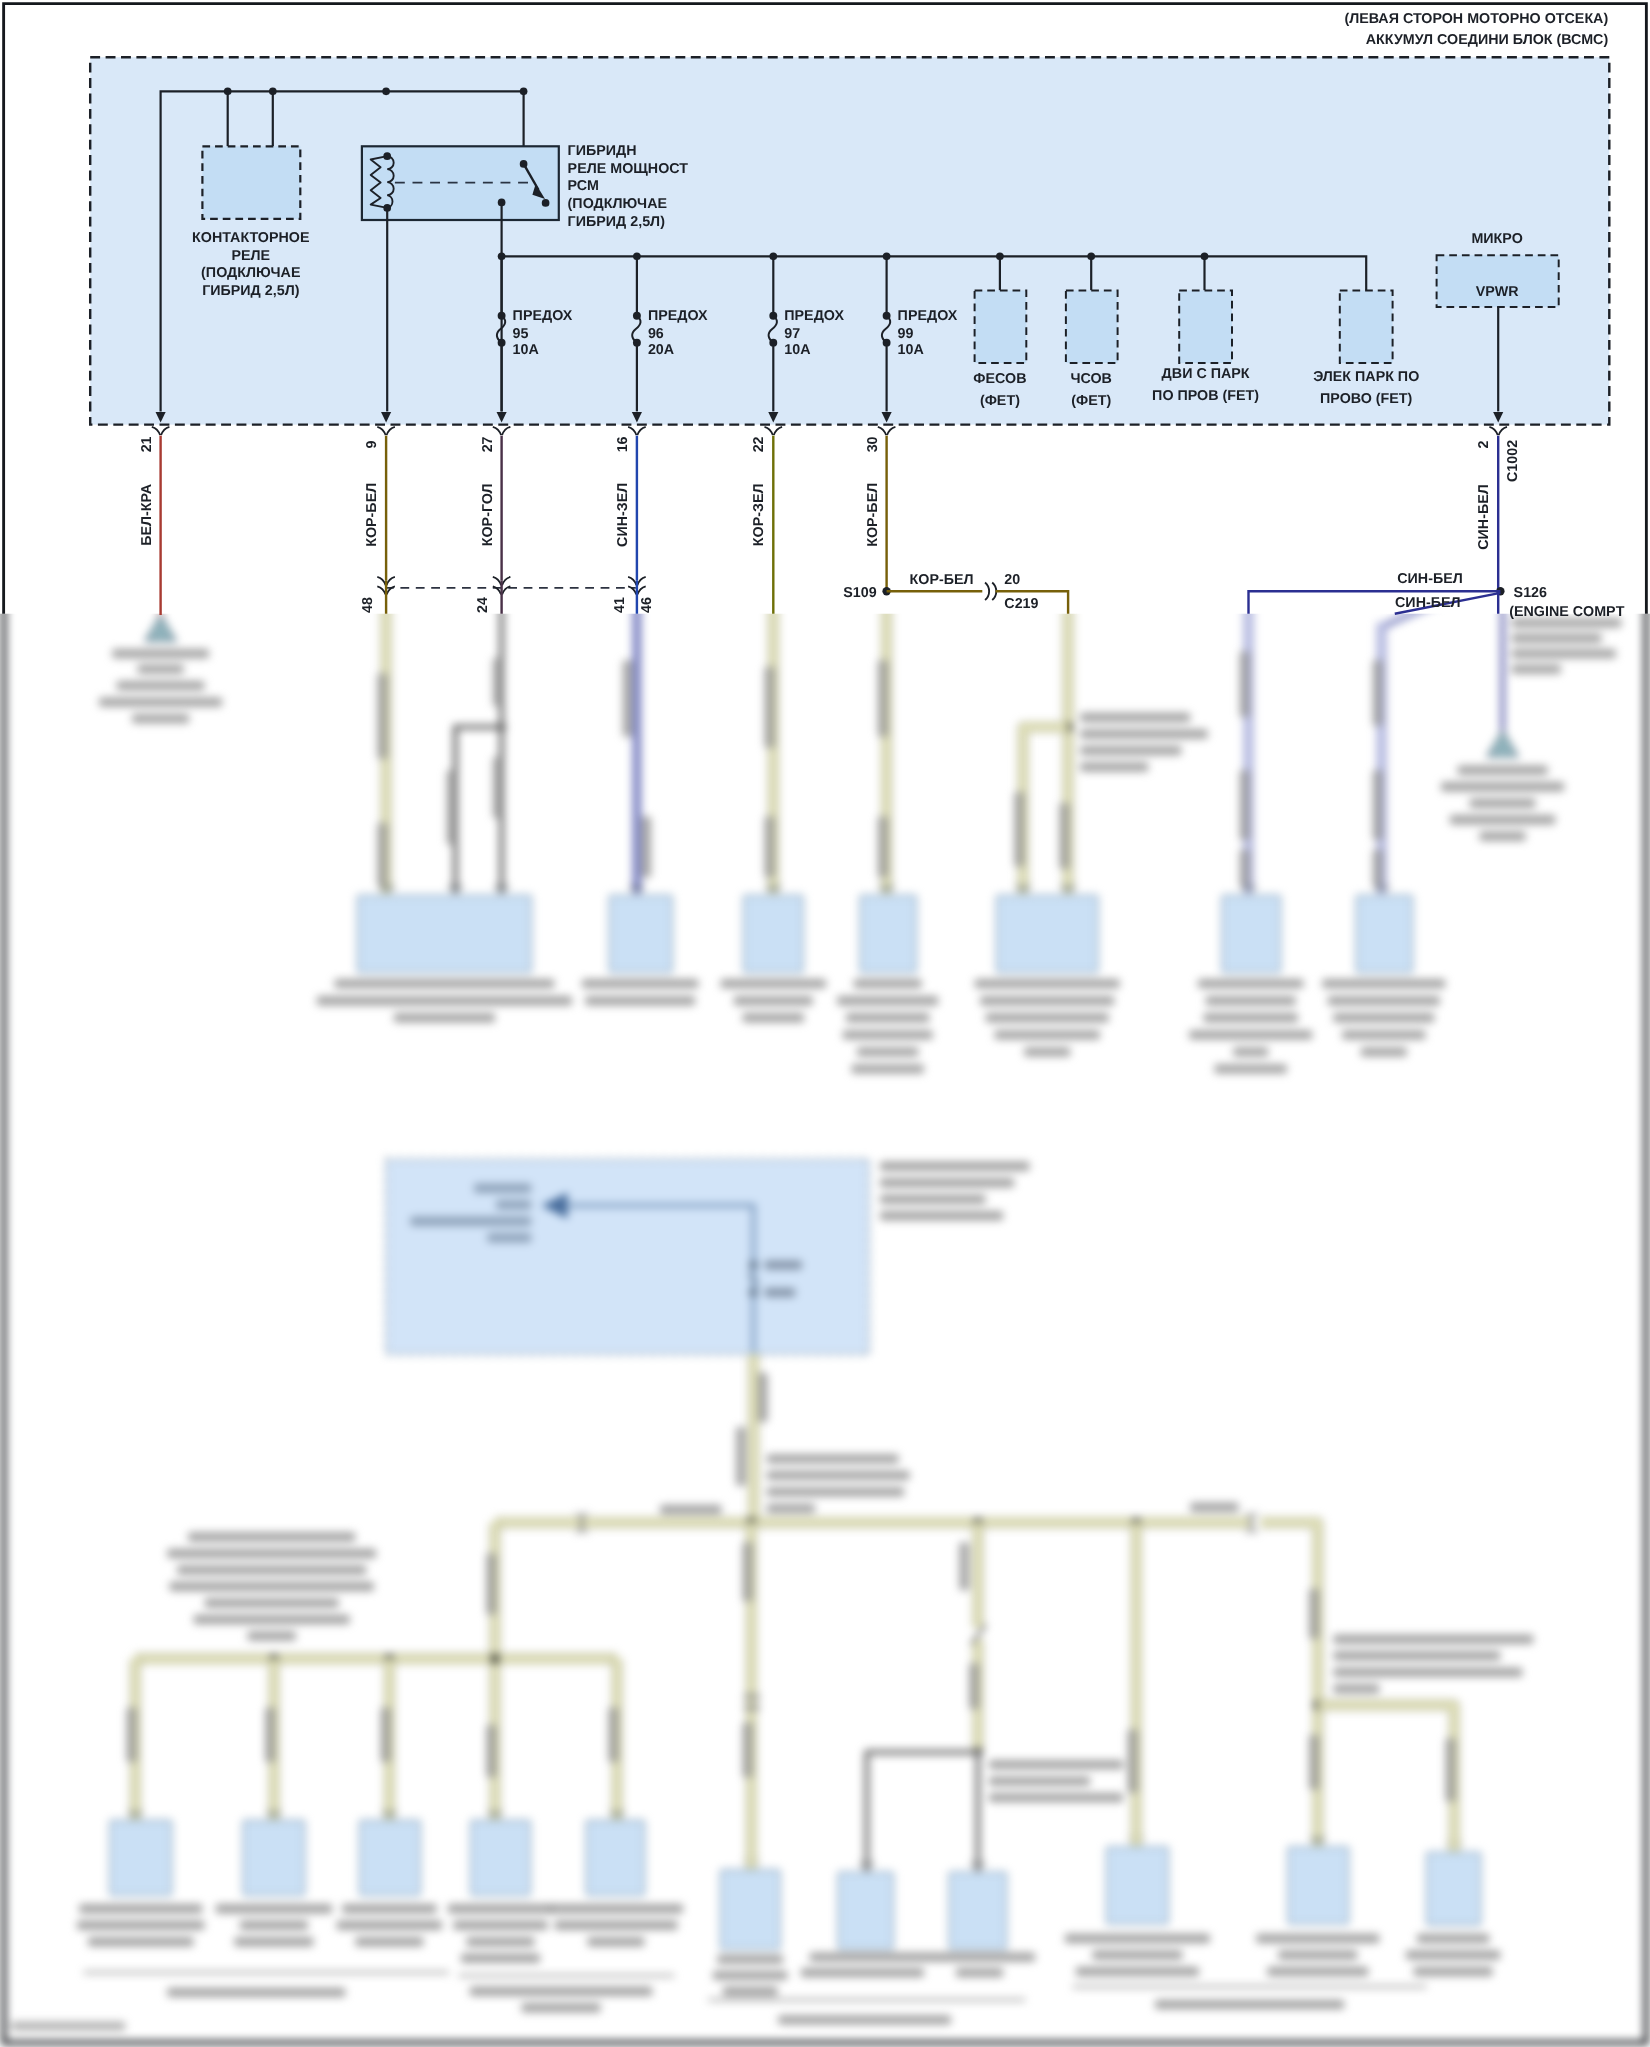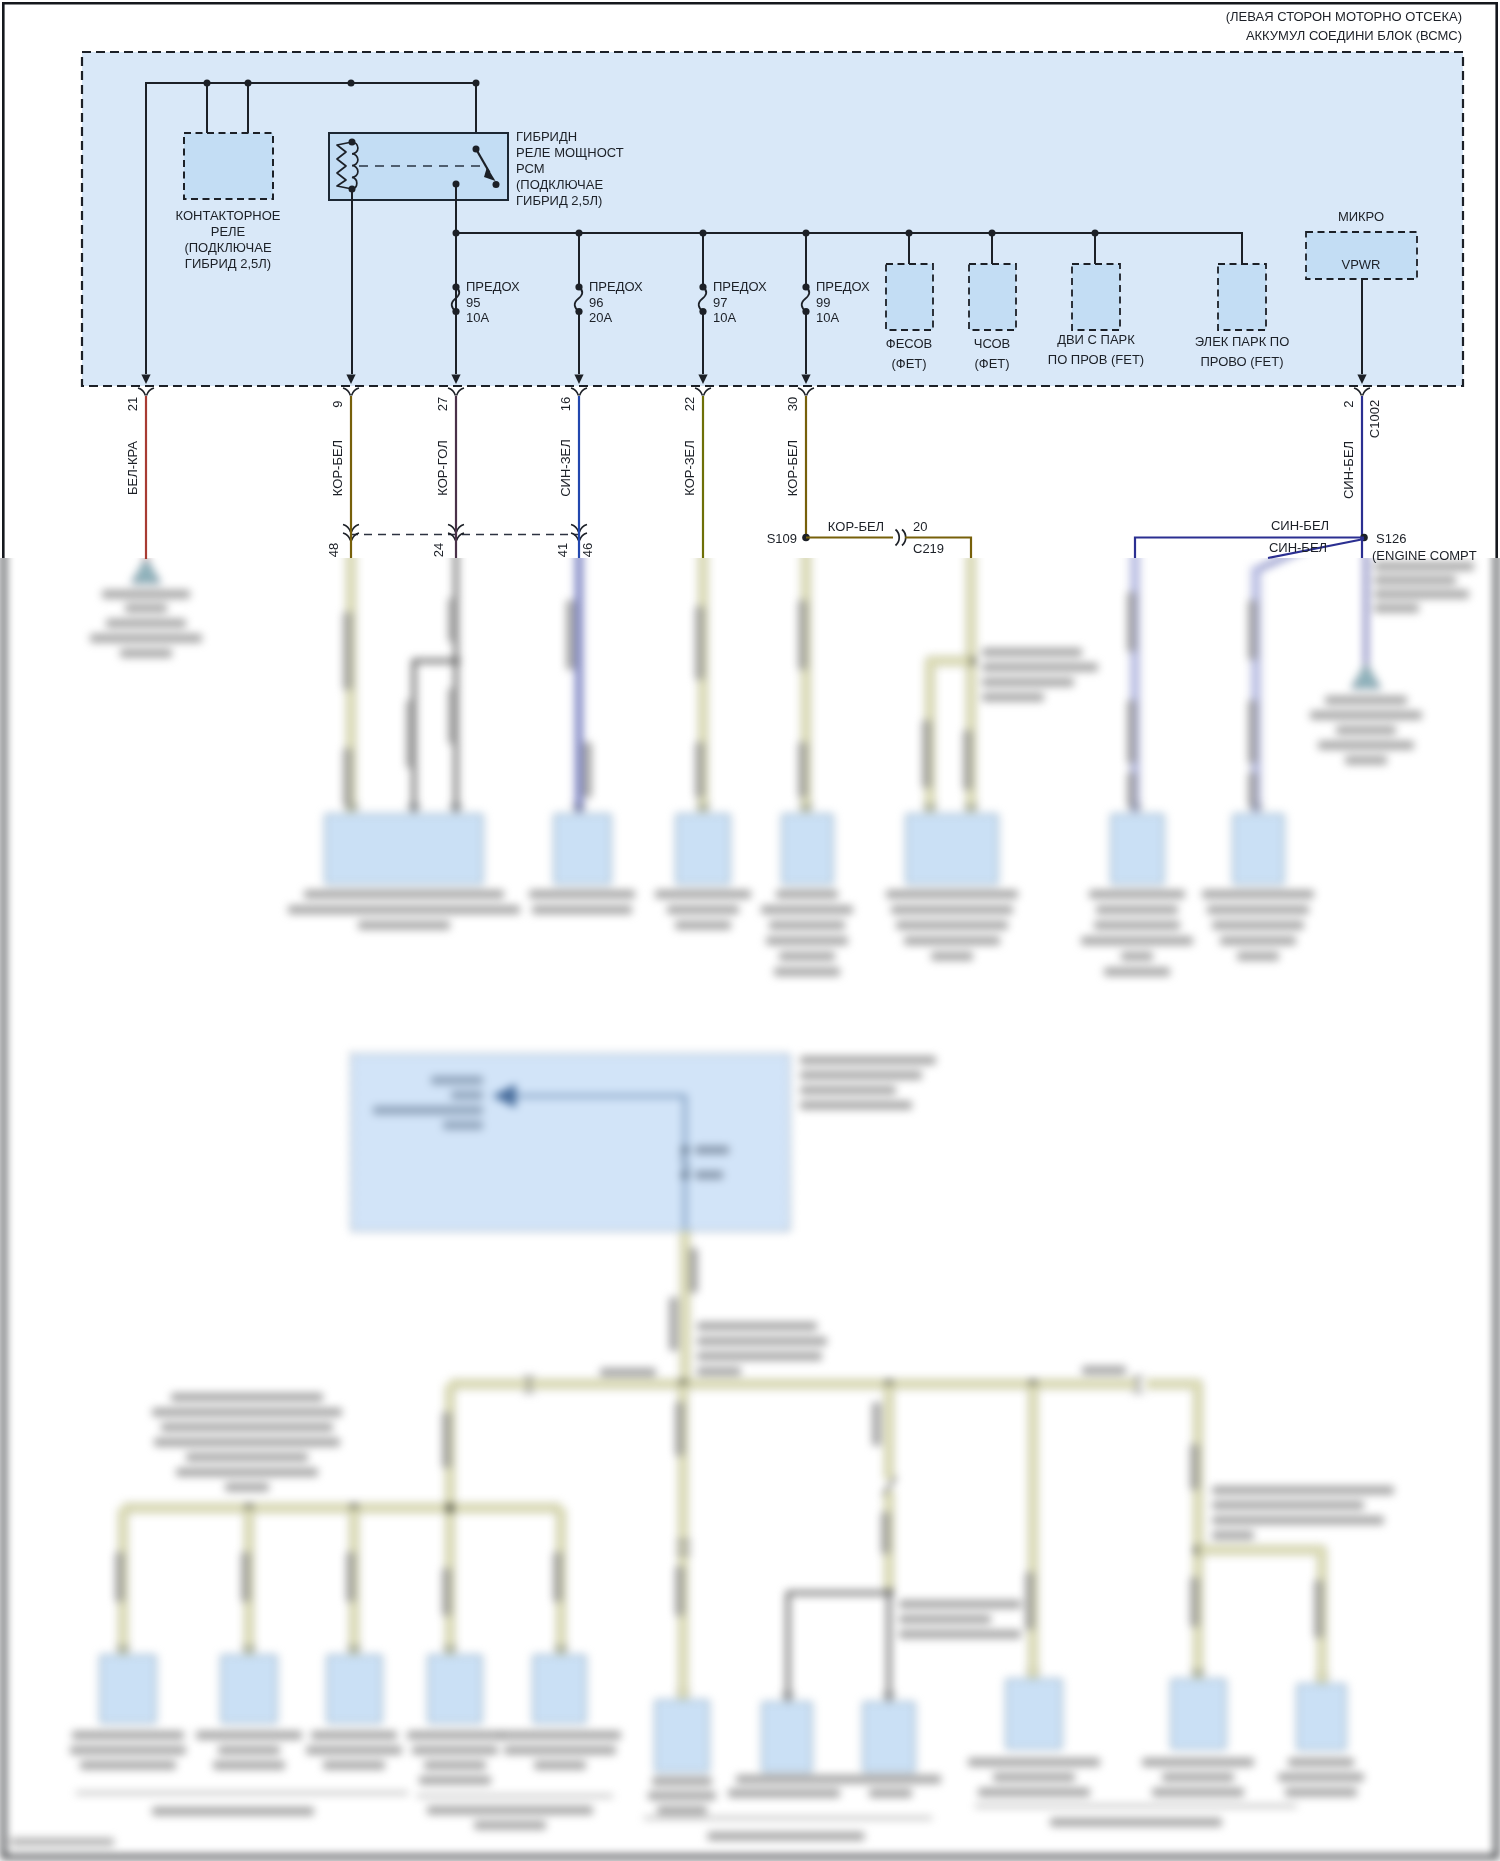--- a/index.html
+++ b/index.html
@@ -1,19 +1,19 @@
 <!DOCTYPE html>
 <html><head>
 <meta charset="utf-8">
 <style>
   html,body { margin:0; padding:0; background:#ffffff; }
   body { width:1500px; height:1861px; position:relative; overflow:hidden;
           font-family:"Liberation Sans", sans-serif; }
   svg text { font-family:"Liberation Sans", sans-serif; }
-  #sharp { position:absolute; top:0; left:0; width:1500px; height:566px; overflow:hidden; z-index:2; }
+  #sharp { position:absolute; top:0; left:0; width:1500px; height:566px; overflow:hidden; z-index:2;font-weight:bold; }
   #blurwrap { position:absolute; top:558px; left:0; width:1500px; height:1303px; overflow:hidden; z-index:1; }
   #blurin { position:absolute; top:-558px; left:0; width:1500px; height:1861px; filter:blur(4px); }
 </style>
 </head>
 <body>
 <div id="sharp">
 <svg width="1500" height="1861" viewBox="0 0 1500 1861">
 <path d="M3.3,558 L3.3,3.3 L1496.7,3.3 L1496.7,558" fill="none" stroke="#15181d" stroke-width="2.6"></path>
 <text x="1462" y="21" font-size="13" text-anchor="end" fill="#1c2027">(ЛЕВАЯ СТОРОН МОТОРНО ОТСЕКА)</text>
 <text x="1462" y="40" font-size="13" text-anchor="end" fill="#1c2027">АККУМУЛ СОЕДИНИ БЛОК (ВСМС)</text>

